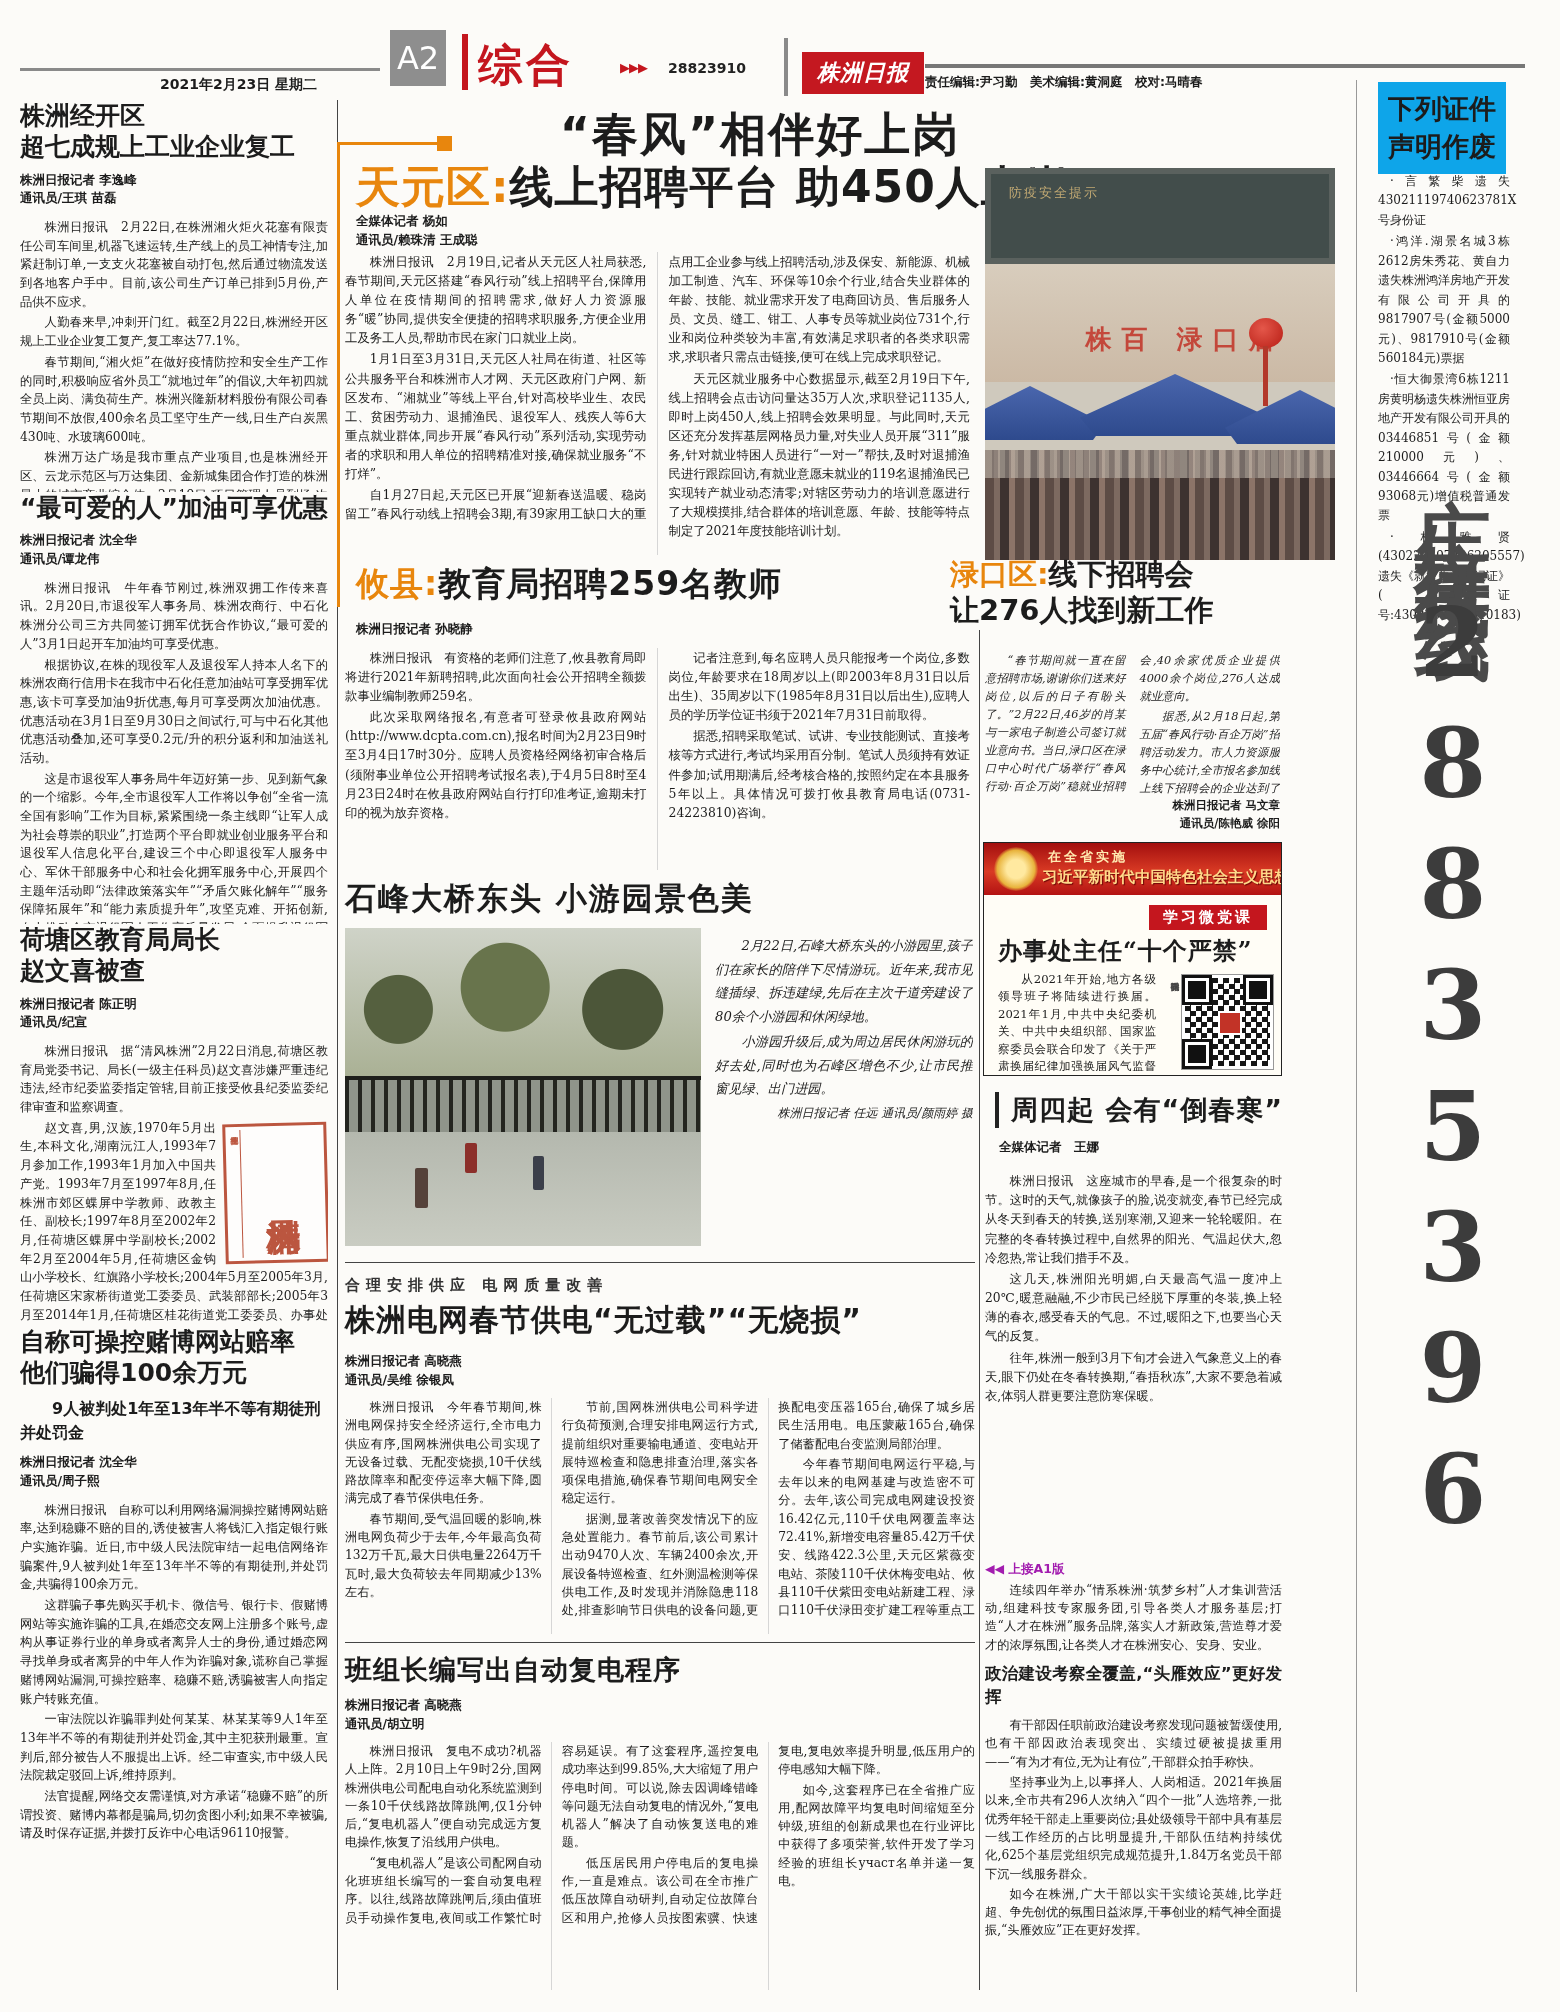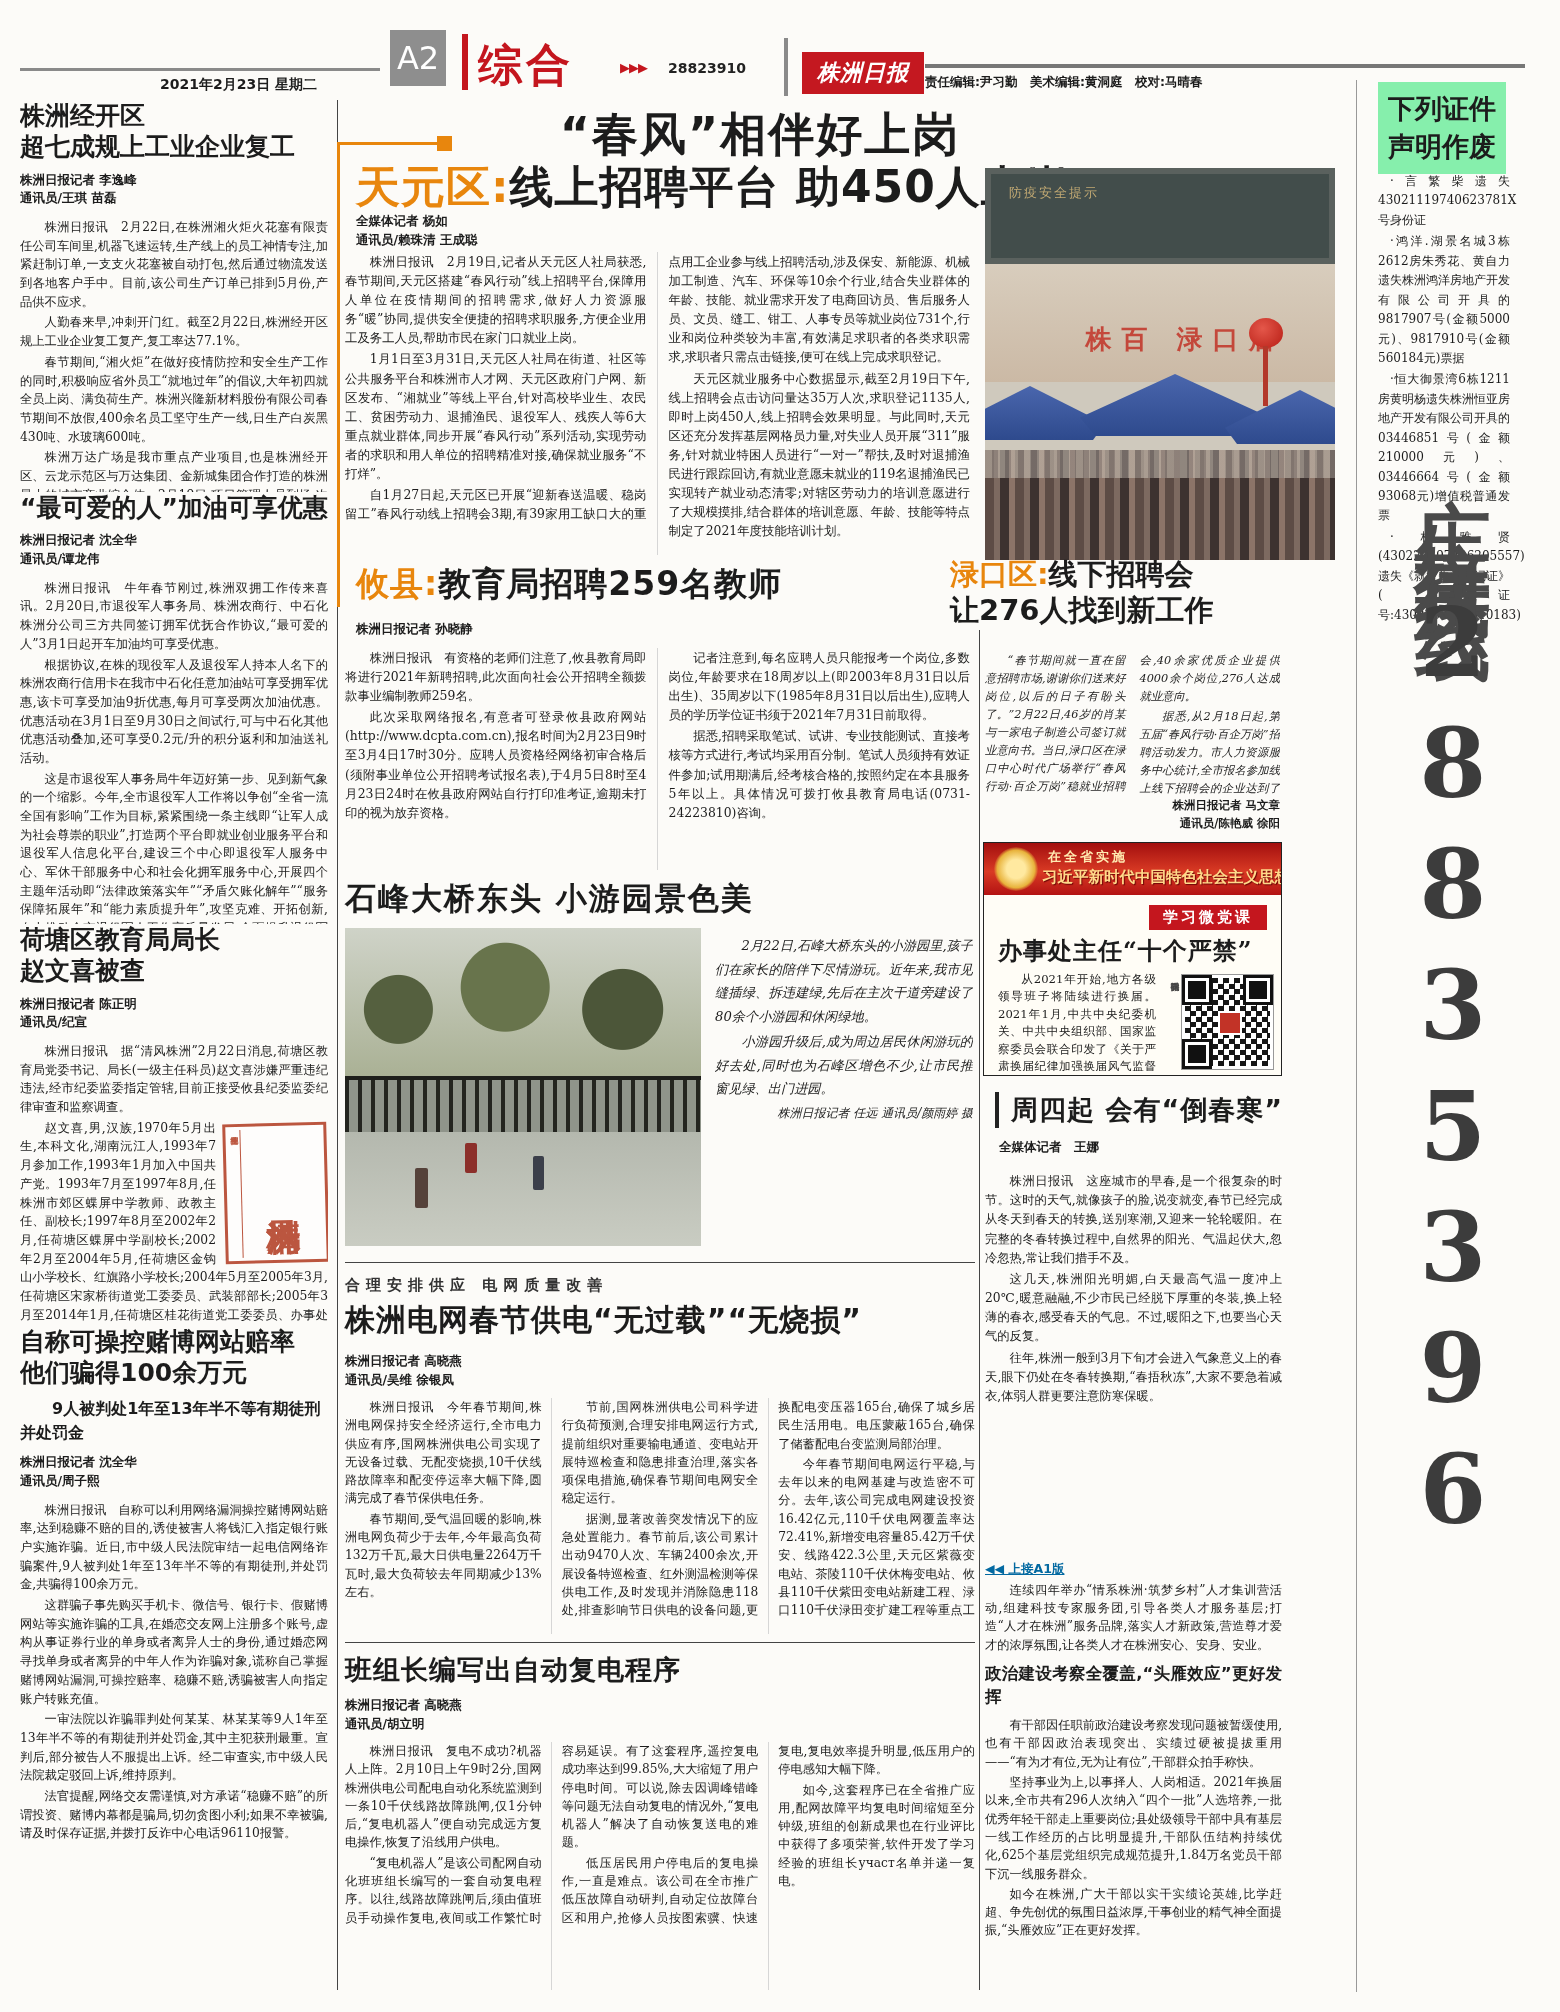--- a/index.html
+++ b/index.html
@@ -124,26 +124,26 @@
   .qr .c2{right:0;} .qr .c3{bottom:0;}
   .qr .logo{position:absolute;left:33px;top:33px;width:20px;height:20px;background:#c23327;border:2px solid #fff;}
 
   
   .ch-h{position:absolute;left:995px;top:1092px;font-size:27px;letter-spacing:1px;border-left:4px solid #222;padding-left:12px;}
   .ch-by{position:absolute;left:999px;top:1138px;}
   .ch-body{position:absolute;left:985px;top:1172px;width:297px;height:378px;overflow:hidden;font-size:12.3px;line-height:1.56;text-align:justify;}
 
   
   .jump{position:absolute;left:985px;top:1560px;width:297px;height:430px;overflow:hidden;font-size:12.2px;line-height:1.5;}
-  .jp-marker{color:#0369a1;font-weight:bold;font-size:12.5px;font-family:"DejaVu Sans",sans-serif;text-indent:0;text-decoration:underline;}
+  .jp-marker{color:#a21caf;font-weight:bold;font-size:12.5px;font-family:"DejaVu Sans",sans-serif;text-indent:0;}
   .jp-title{font-family:"DejaVu Sans",sans-serif;font-size:16.5px;font-weight:bold;margin:8px 0;text-indent:0;line-height:1.4;}
 
   
   .side-div{left:1356px;top:80px;height:1912px;background:#999;}
-  .sb-head{position:absolute;left:1378px;top:82px;width:128px;background:#86efac;text-align:center;
+  .sb-head{position:absolute;left:1378px;top:82px;width:128px;background:#0ea5e9;text-align:center;
            font-family:"DejaVu Sans",sans-serif;font-size:27px;font-weight:bold;line-height:1.4;padding:8px 0;}
   .sb-ads{position:absolute;left:1378px;top:172px;width:132px;font-size:12px;line-height:1.62;}
   .sb-ads p{text-indent:1em;margin-bottom:2px;}
   .hotline{position:absolute;left:1378px;top:436px;width:150px;height:1545px;display:flex;flex-direction:column;align-items:center;}
   .hl-label{writing-mode:vertical-rl;text-orientation:upright;font-size:76px;font-weight:bold;color:#4a4a4a;
             letter-spacing:22px;font-family:"DejaVu Serif",serif;}
   .hl-num{writing-mode:vertical-rl;text-orientation:upright;font-size:96px;font-weight:bold;color:#3c3c3c;
           letter-spacing:8px;font-family:"DejaVu Serif",serif;margin-top:18px;}
 </style>
 </head>

